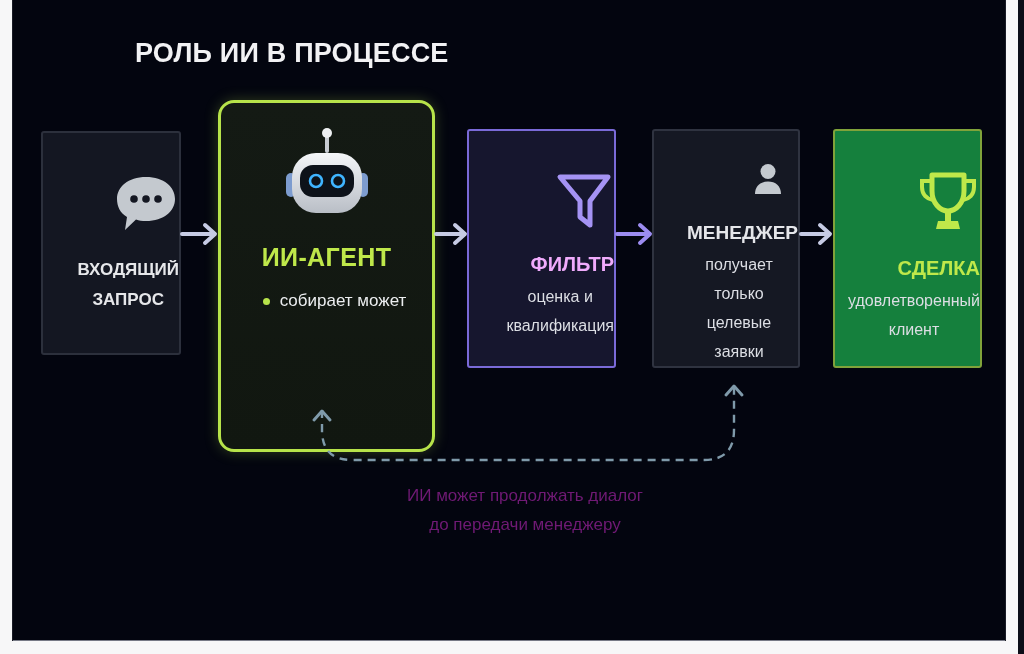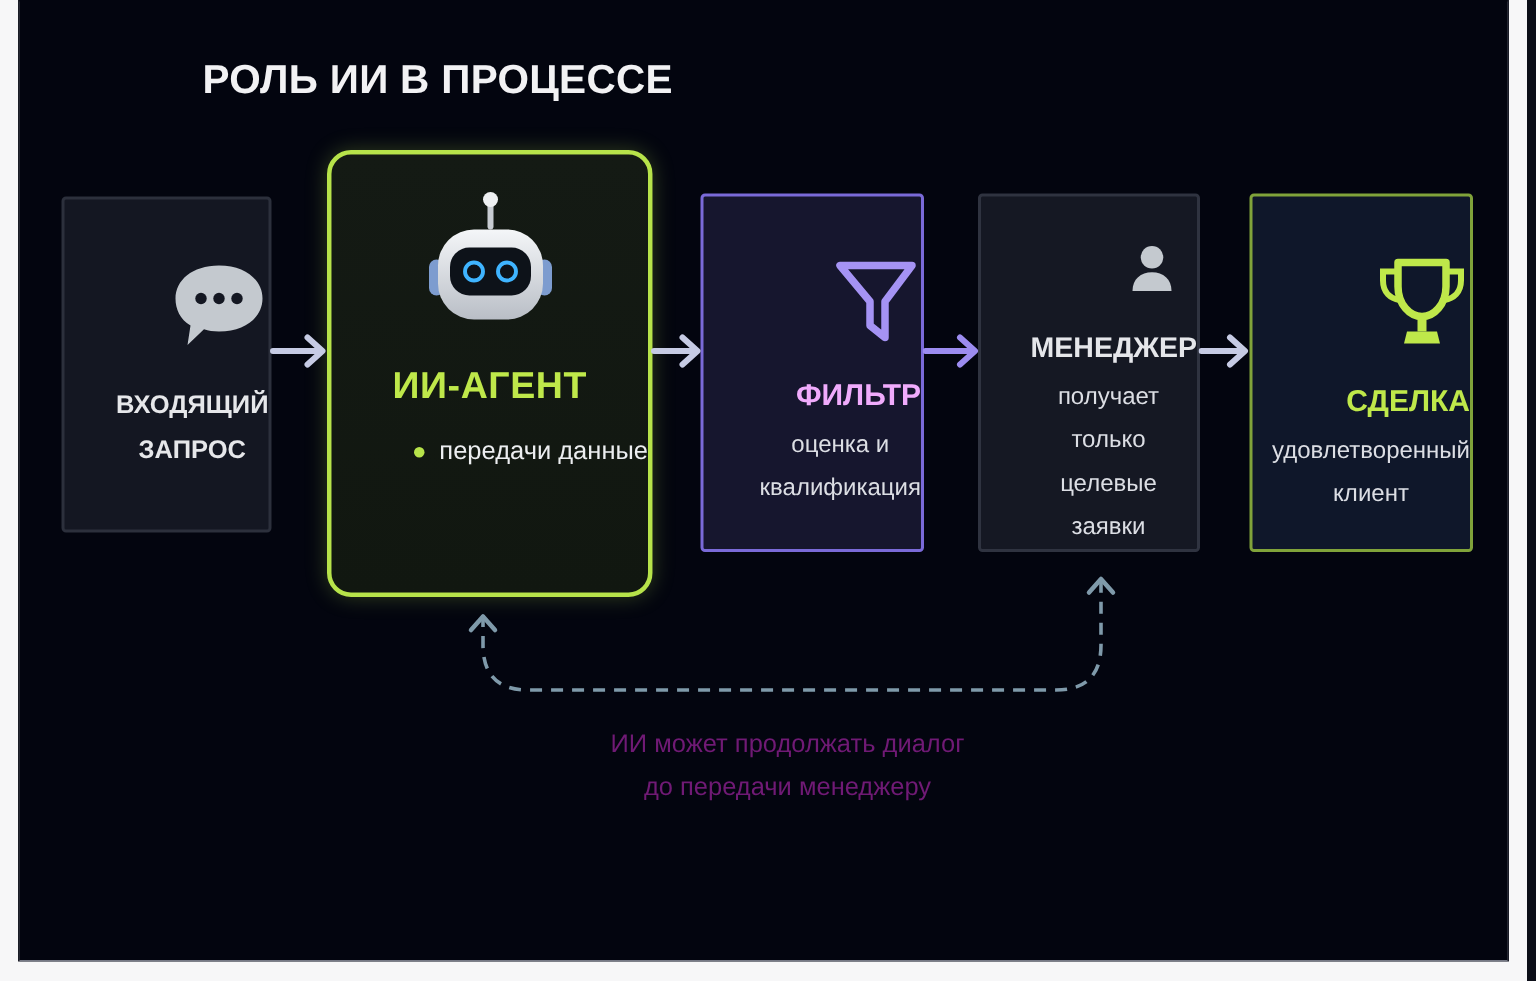--- a/index.html
+++ b/index.html
@@ -29,24 +29,24 @@
     .card .label { font-weight: 700; }
     .card .sub { color: #dcdee4; font-size: 16px; line-height: 29px; margin-left: 26px; }
 
     
     .c-incoming { left: 41px; top: 131px; width: 140px; height: 224px;
       background: #141722; border: 2px solid #2c303c; }
     .c-incoming .icon { margin-top: 40px; width: 66px; height: 62px; }
     .c-incoming .label { color: #e6e7ea; font-size: 17px; line-height: 30px; margin-top: 20px; }
 
     
-    .c-agent { left: 218px; top: 100px; width: 217px; height: 298px;
+    .c-agent { left: 218px; top: 100px; width: 217px; height: 352px;
       background: linear-gradient(180deg,#141a14 0%,#111710 100%);
       border: 3px solid #b7e34a; border-radius: 16px;
-      box-shadow: 0 0 14px rgba(183,227,74,0.25); align-items: flex-end; }
+      box-shadow: 0 0 14px rgba(183,227,74,0.25); align-items: center; }
     .c-agent .robot { margin: 22px auto 0; width: 90px; height: 96px; }
     .c-agent .label { color: #bfe84a; font-size: 25px; margin: 22px auto 0; letter-spacing: 0.4px; }
     .c-agent ul { list-style: none; padding: 0; margin: 14px 0 0 16px; }
     .c-agent li { color: #eceef0; font-size: 17px; line-height: 30px; display: flex; align-items: center; }
     .c-agent li .dot { width: 7px; height: 7px; border-radius: 50%; background: #b7e34a; margin-right: 10px; flex: none; }
 
     
     .c-filter { left: 467px; top: 129px; width: 149px; height: 239px;
       background: #16162e; border: 2px solid #7a6ad8; }
     .c-filter .icon { margin-top: 38px; width: 60px; height: 62px; }
@@ -55,21 +55,21 @@
 
     
     .c-manager { left: 652px; top: 129px; width: 148px; height: 239px;
       background: #151823; border: 2px solid #2f3340; }
     .c-manager .icon { margin-top: 32px; width: 60px; height: 66px; }
     .c-manager .label { color: #e5e6ea; font-size: 19px; margin-top: 26px; }
     .c-manager .sub { margin-top: 6px; }
 
     
     .c-deal { left: 833px; top: 129px; width: 149px; height: 239px;
-      background: #0f172a; border: 2px solid #80a33a; }
+      background: #15803d; border: 2px solid #80a33a; }
     .c-deal .icon { margin-top: 40px; width: 64px; height: 62px; }
     .c-deal .label { color: #bfe84a; font-size: 20px; margin-top: 24px; }
     .c-deal .sub { margin-top: 6px; }
 
     .arrow { position: absolute; }
     .loop { position: absolute; left: 300px; top: 380px; width: 460px; height: 95px; }
     .note {
       position: absolute; left: 310px; top: 481px; width: 430px; text-align: center;
       color: #701a75; font-size: 17px; line-height: 29px;
     }
@@ -109,21 +109,21 @@
     <rect x="76" y="48" width="10" height="24" rx="5" fill="#7d9ccf"></rect>
     <rect x="10" y="28" width="70" height="60" rx="24" fill="url(#rb)"></rect>
     <rect x="18" y="40" width="54" height="32" rx="13" fill="#0d1219"></rect>
     <circle cx="34" cy="56" r="6" fill="none" stroke="#3fb4ff" stroke-width="2.6"></circle>
     <circle cx="56" cy="56" r="6" fill="none" stroke="#3fb4ff" stroke-width="2.6"></circle>
   </svg>
   <div class="label">ИИ-АГЕНТ</div>
   <ul>
     <li>
         <span class="dot"></span>
-        <span>передачи данные</span>
+        <span>собирает может</span>
       </li>
   </ul>
 </div>
 
 <div class="card c-filter">
   <svg class="icon" viewBox="0 0 60 62">
     <path d="M6 8 L54 8 L36 32 L36 56 L26 48 L26 32 Z" fill="none" stroke="#a593f4" stroke-width="5" stroke-linejoin="round"></path>
   </svg>
   <div class="label">ФИЛЬТР</div>
   <div class="sub">

